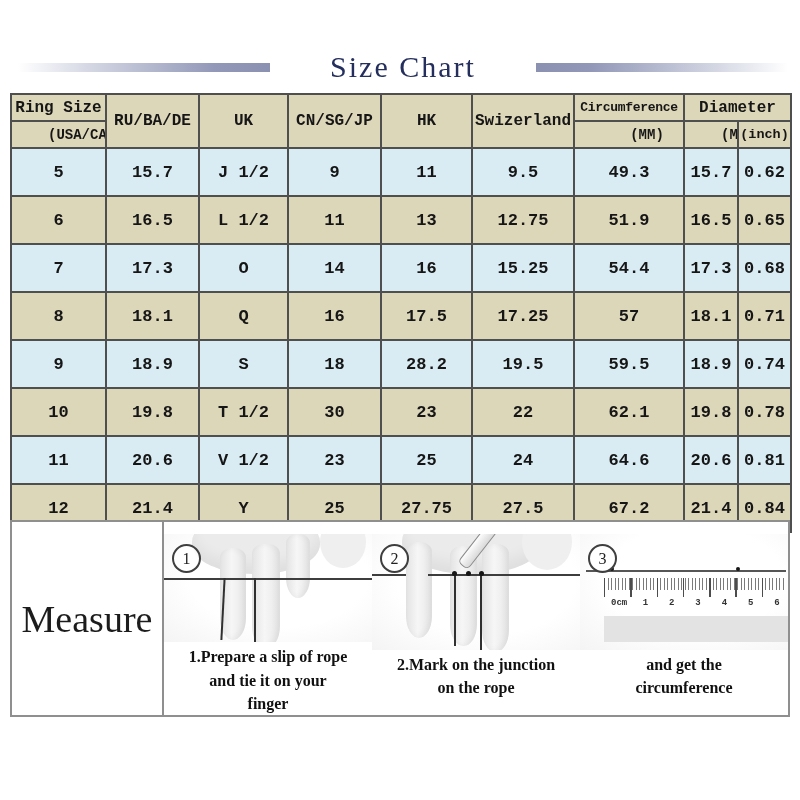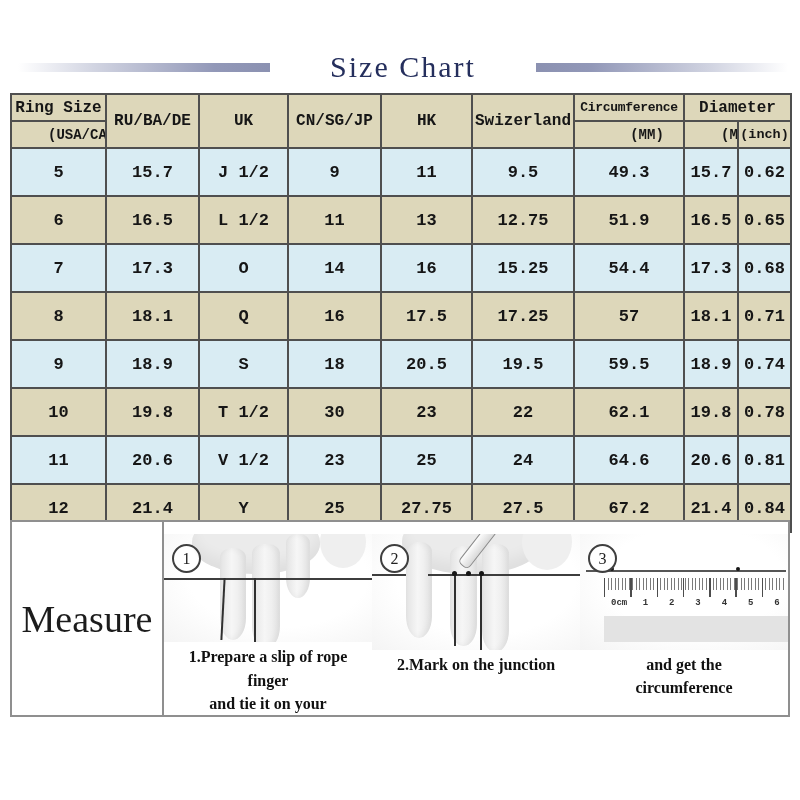--- a/index.html
+++ b/index.html
@@ -170,21 +170,21 @@
           <td>17.25</td>
           <td>57</td>
           <td>18.1</td>
           <td>0.71</td>
         </tr>
         <tr class="row-blue">
           <td>9</td>
           <td>18.9</td>
           <td>S</td>
           <td>18</td>
-          <td>20.5</td>
+          <td>28.2</td>
           <td>19.5</td>
           <td>59.5</td>
           <td>18.9</td>
           <td>0.74</td>
         </tr>
         <tr class="row-tan">
           <td>10</td>
           <td>19.8</td>
           <td>T 1/2</td>
           <td>30</td>
@@ -230,22 +230,22 @@
           <div class="knob"></div>
           <div class="finger f1"></div>
           <div class="finger f2"></div>
           <div class="finger f3"></div>
           <div class="rope-h"></div>
           <div class="rope-v v1"></div>
           <div class="rope-v v2"></div>
         </div>
         <div class="caption">
           <div>1.Prepare a slip of rope</div>
+          <div>and tie it on your</div>
           <div>finger</div>
-          <div>and tie it on your</div>
         </div>
       </div>
 
       <div class="step s2">
         <div class="step-image">
           <div class="badge">2</div>
           <div class="palm"></div>
           <div class="knob"></div>
           <div class="finger f1"></div>
           <div class="finger f2"></div>
@@ -254,20 +254,21 @@
           <div class="rope-h h1"></div>
           <div class="rope-h h2"></div>
           <div class="rope-v v1"></div>
           <div class="rope-v v2"></div>
           <div class="dot d1"></div>
           <div class="dot d2"></div>
           <div class="dot d3"></div>
         </div>
         <div class="caption">
           <div>2.Mark on the junction</div>
+          <div>on the rope</div>
         </div>
       </div>
 
       <div class="step s3">
         <div class="step-image">
           <div class="badge">3</div>
           <div class="string"></div>
           <div class="dot m1"></div>
           <div class="dot m2"></div>
           <div class="ticks-minor"></div>

